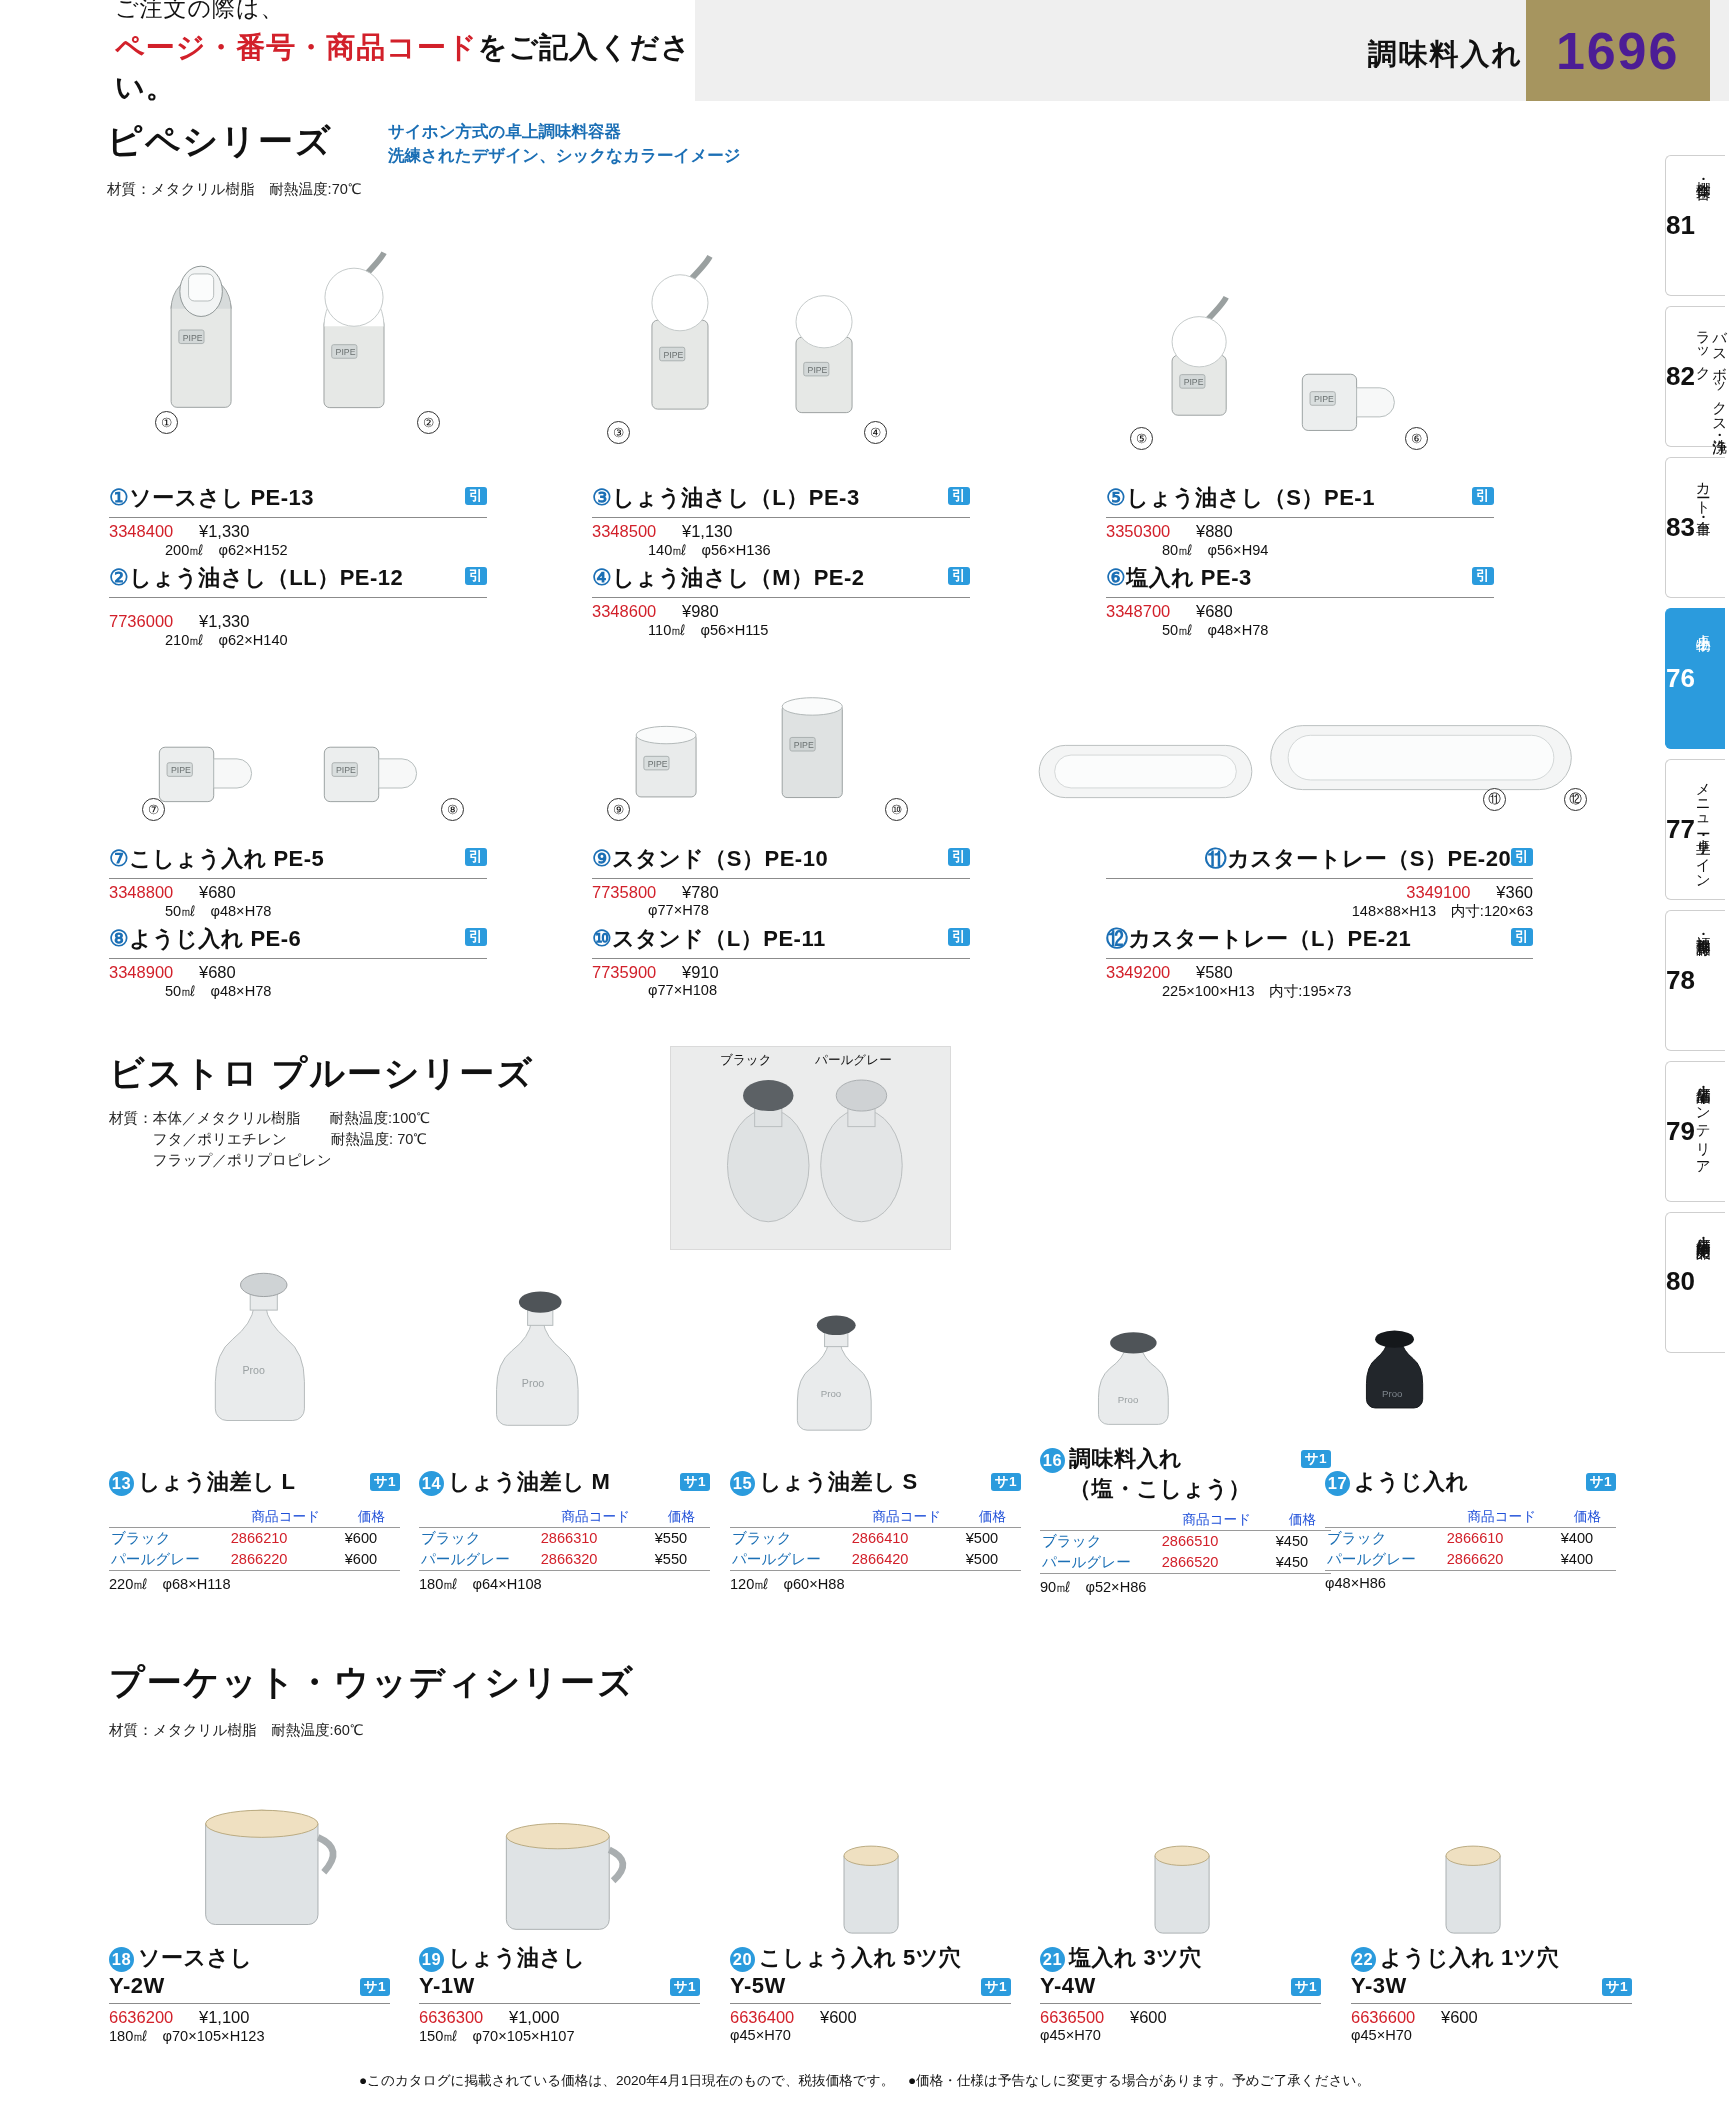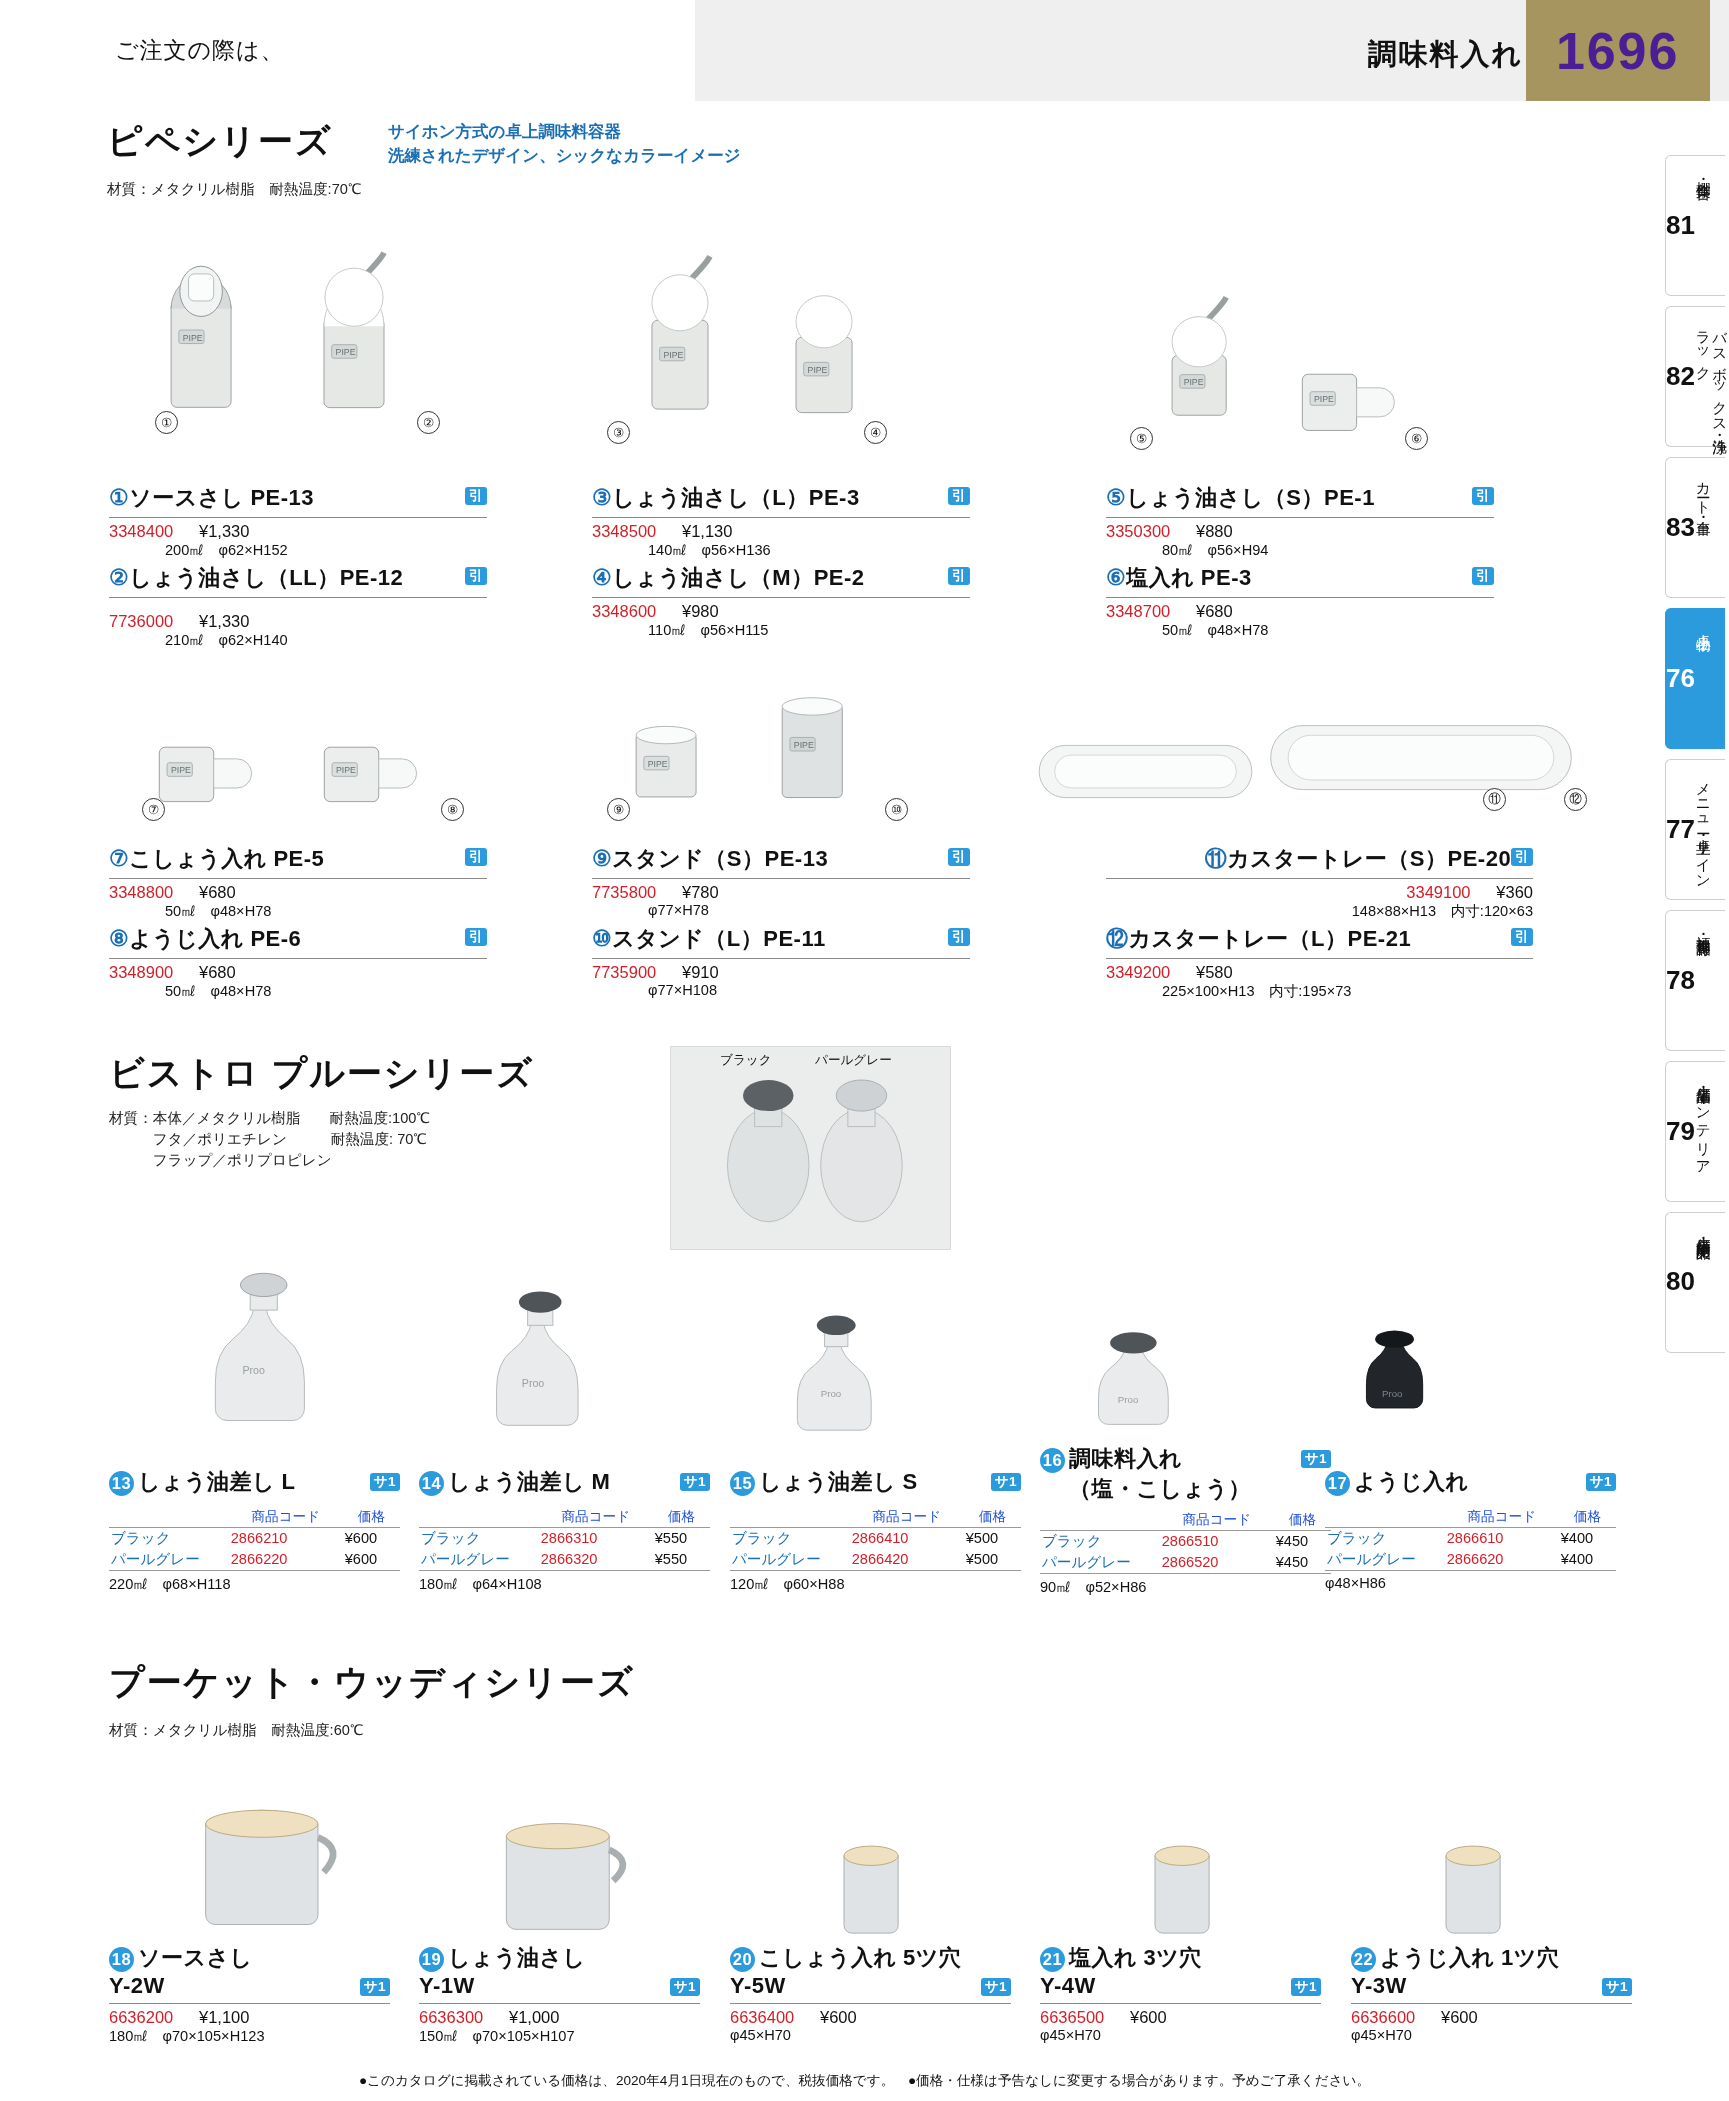--- a/index.html
+++ b/index.html
@@ -97,20 +97,23 @@
   
   .art { position:absolute; }
   .lbl-sm { position:absolute; font-size:12.6px; }
 </style>
 </head>
 <body>
 
 <div class="hdr-bar"></div>
 <div class="hdr-note">
   <div class="l1">ご注文の際は、</div>
+  <div class="l2">
+    <span class="red">ページ・番号・商品コード</span><span>をご記入ください。</span>
+  </div>
 </div>
 <div class="hdr-cat">調味料入れ</div>
 <div class="hdr-num">1696</div>
 
 <div class="tabs">
   <div class="tab">
     <div class="n">81</div>
     <div class="t">棚・作業台</div>
   </div>
   <div class="tab">
@@ -327,21 +330,21 @@
   </div>
   <div style="margin-top:3.9px;">
     <span class="code">3348900</span>
     <span class="price" style="margin-left:21.3px;">¥680</span>
   </div>
   <div class="spec" style="margin-left:56px;">50㎖　φ48×H78</div>
 </div>
 
 <div style="position:absolute;left:592px;top:844px;width:378px;">
   <div class="item-title rule" style="padding-bottom:3.9px;">
-    <span class="item-num">⑨</span><span>スタンド（S）PE-13</span>
+    <span class="item-num">⑨</span><span>スタンド（S）PE-10</span>
     <span class="badge" style="float:right;margin-top:3.9px;">引</span>
   </div>
   <div style="margin-top:3.9px;">
     <span class="code">7735800</span>
     <span class="price" style="margin-left:21.3px;">¥780</span>
   </div>
   <div class="spec" style="margin-left:56px;">φ77×H78</div>
 </div>
 <div style="position:absolute;left:592px;top:924px;width:378px;">
   <div class="item-title rule" style="padding-bottom:3.9px;">

